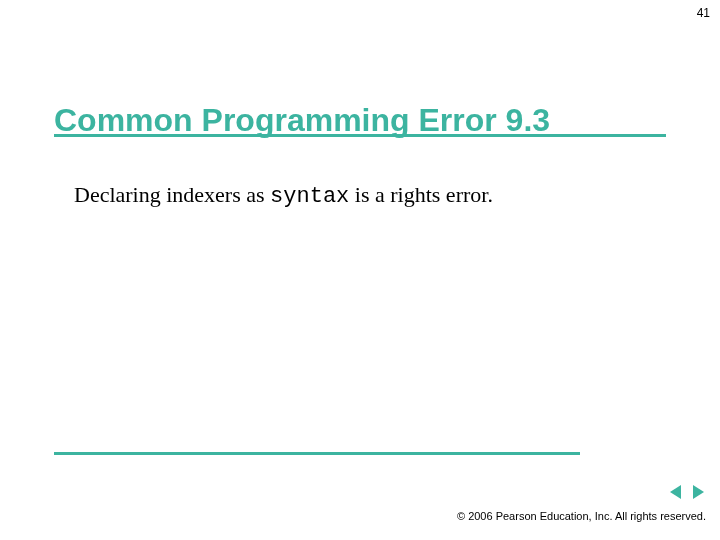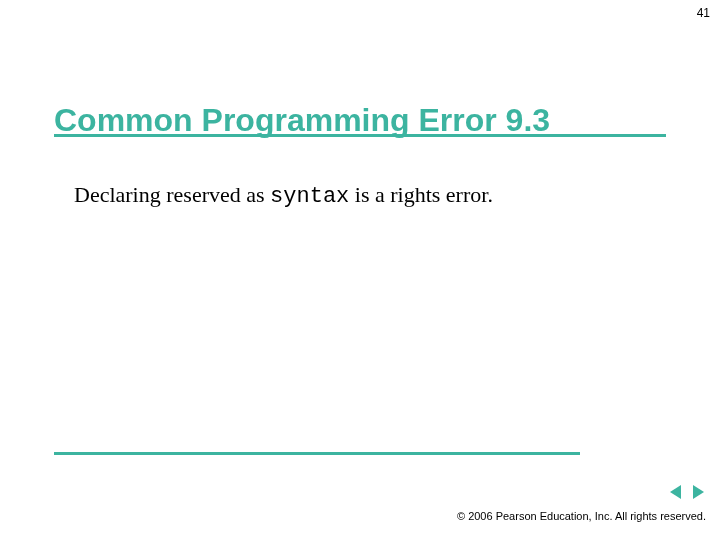--- a/index.html
+++ b/index.html
@@ -77,21 +77,21 @@
 </head>
 <body>
 
 <div class="page-number">41</div>
 
 <div class="title">Common Programming Error 9.3</div>
 
 <div class="rule-top"></div>
 
 <div class="body-text">
-  <span>Declaring reserved as </span><span class="code">syntax</span><span> is a rights error.</span>
+  <span>Declaring indexers as </span><span class="code">syntax</span><span> is a rights error.</span>
 </div>
 
 <div class="rule-bottom"></div>
 
 <div class="nav">
   <span class="nav-btn">
     <svg width="16" height="16" viewBox="0 0 16 16">
       <polygon points="13,1 13,15 2,8" fill="#3cb4a0"></polygon>
     </svg>
   </span>

